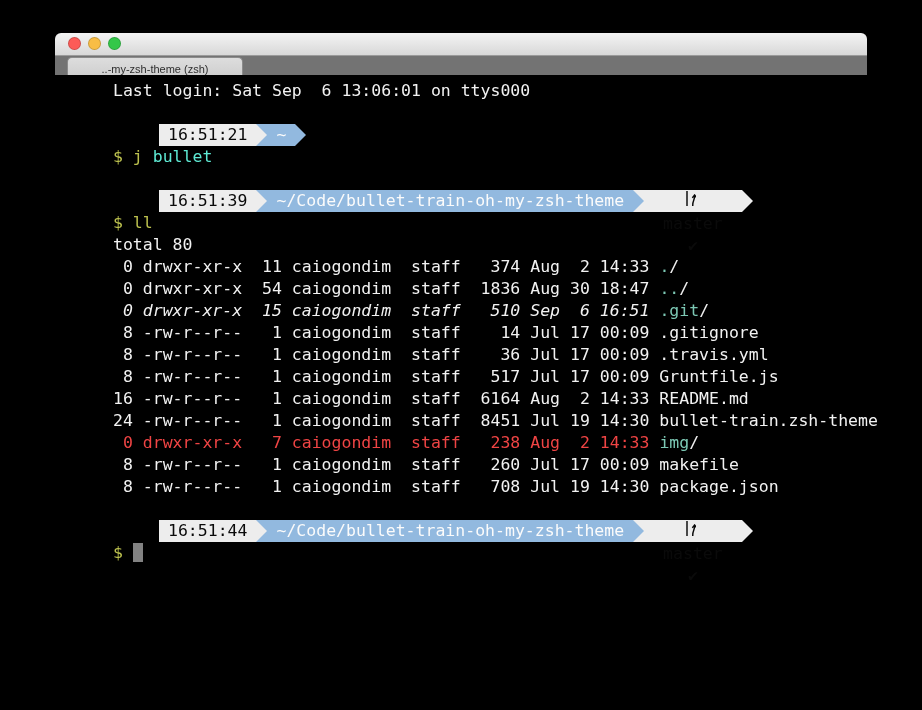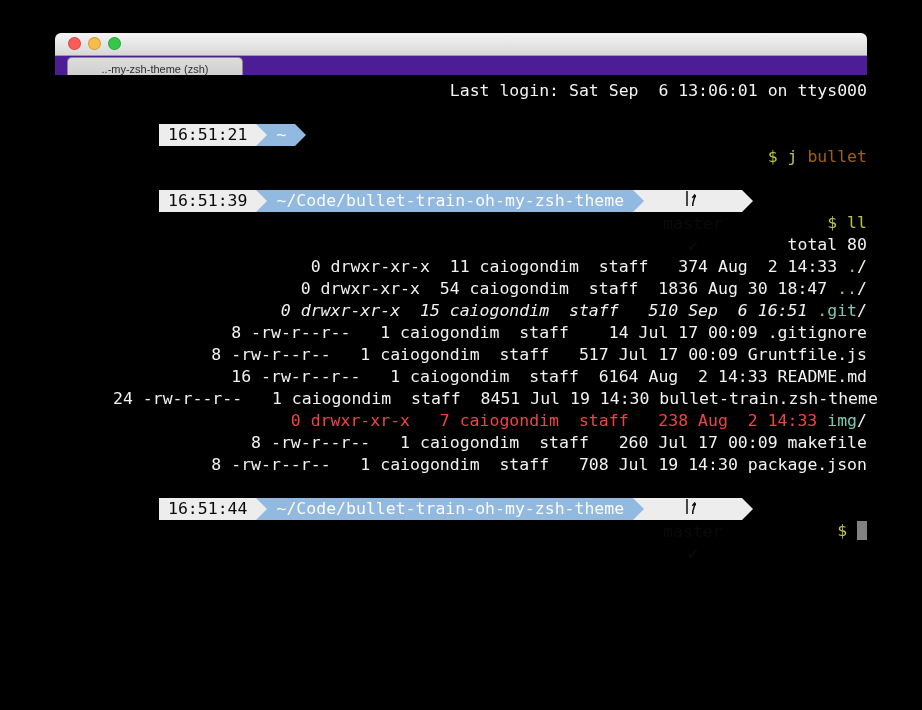--- a/index.html
+++ b/index.html
@@ -9,29 +9,29 @@
   .titlebar{height:22px;border-radius:6px 6px 0 0;
             background:linear-gradient(#F4F4F4,#D8D8D8);
             border-bottom:1px solid #9A9A9A;position:relative;}
   .lights{position:absolute;left:13px;top:4px;display:flex;gap:7px;}
   .light{width:13px;height:13px;border-radius:50%;box-sizing:border-box;border:1px solid rgba(0,0,0,.18);}
   .light.red{background:#FC5B57;}
   .light.yellow{background:#F8BD45;}
   .light.green{background:#34C749;}
   .title{text-align:center;line-height:22px;font:13px "Liberation Sans",sans-serif;
          color:#3F3F3F;white-space:nowrap;overflow:hidden;}
-  .tabbar{height:20px;background:#4c1d95;border-bottom:1px solid #7A7A7A;position:relative;}
+  .tabbar{height:20px;background:#737373;border-bottom:1px solid #7A7A7A;position:relative;}
   .tab{position:absolute;left:12px;top:1px;width:176px;height:19px;box-sizing:border-box;
        background:linear-gradient(#DDDDDD,#CFCFCF);border:1px solid #8B8B8B;border-bottom:none;
        border-radius:5px 5px 0 0;text-align:center;}
   .tab-label{font:11px "Liberation Sans",sans-serif;color:#2E2E2E;line-height:17px;}
   .terminal{position:absolute;left:55px;top:75px;width:812px;height:635px;box-sizing:border-box;
             background:var(--terminal-bg,#000);padding:5px 0 0 58px;
             font-size:16.5px;}
-  .line{height:22px;line-height:22px;white-space:pre;text-align:right;}
+  .line{height:22px;line-height:22px;white-space:pre;}
   .prompt-line{display:flex;align-items:stretch;padding-left:46px;}
   .seg-body{display:inline-block;padding:0 9px;height:22px;line-height:22px;white-space:pre;}
   .git-body{display:inline-flex;align-items:center;flex-direction:column;}
   .arrow-wrap{display:inline-block;width:11px;height:22px;overflow:hidden;}
   .arrow-tri{display:block;width:0;height:0;
              border-top:11px solid transparent;border-bottom:11px solid transparent;
              border-left:11px solid #fff;}
   .cursor{display:inline-block;width:10px;height:19px;background:var(--cursor-gray,#828282);
           vertical-align:text-bottom;}
   .branch-svg{margin-right:5px;display:inline-block;}
@@ -51,35 +51,36 @@
     <div class="tab">
       <span class="tab-label">..-my-zsh-theme (zsh)</span>
     </div>
   </div>
 </div>
 
 <div class="terminal" id="terminal">
     <div class="line"><span style="color: rgb(242, 242, 242);">Last login: Sat Sep  6 13:06:01 on ttys000</span></div>
     <div class="line">&nbsp;</div>
     <div class="line prompt-line"><span class="seg-body" style="background: rgb(237, 237, 237); color: rgb(10, 10, 10);">16:51:21</span><span class="arrow-wrap" style="background: rgb(146, 185, 223);"><span class="arrow-tri" style="border-left-color: rgb(237, 237, 237);"></span></span><span class="seg-body" style="background: rgb(146, 185, 223); color: rgb(251, 251, 251);">~</span><span class="arrow-wrap" style="background: transparent;"><span class="arrow-tri" style="border-left-color: rgb(146, 185, 223);"></span></span></div>
-    <div class="line"><span style="color: rgb(188, 193, 78);">$ j</span><span style="color: #a16207;"> bullet</span></div>
+    <div class="line"><span style="color: rgb(188, 193, 78);">$ j</span><span style="color: #5eead4;"> bullet</span></div>
     <div class="line">&nbsp;</div>
     <div class="line prompt-line"><span class="seg-body" style="background: rgb(237, 237, 237); color: rgb(10, 10, 10);">16:51:39</span><span class="arrow-wrap" style="background: rgb(146, 185, 223);"><span class="arrow-tri" style="border-left-color: rgb(237, 237, 237);"></span></span><span class="seg-body" style="background: rgb(146, 185, 223); color: rgb(251, 251, 251);">~/Code/bullet-train-oh-my-zsh-theme</span><span class="arrow-wrap" style="background: rgb(237, 237, 237);"><span class="arrow-tri" style="border-left-color: rgb(146, 185, 223);"></span></span><span class="seg-body git-body" style="background: rgb(237, 237, 237); color: rgb(10, 10, 10);"><span class="branch-svg"><svg width="12" height="17" viewBox="0 0 14 18">
             <g stroke="#0A0A0A" stroke-width="1.7" fill="none" stroke-linecap="square">
               <path d="M3.5 1.2 V16.8"></path>
               <path d="M10.2 16.8 C10.2 11.5 12.4 10.8 12.4 6.2"></path>
               <path d="M12.4 5 l-2.1 2.6 M12.4 5 l2 2.6"></path>
             </g>
           </svg></span><span> master </span><span>✔</span></span><span class="arrow-wrap" style="background: transparent;"><span class="arrow-tri" style="border-left-color: rgb(237, 237, 237);"></span></span></div>
     <div class="line"><span style="color: rgb(188, 193, 78);">$ ll</span></div>
     <div class="line"><span style="color: rgb(242, 242, 242);">total 80</span></div>
     <div class="line"><span style="color: rgb(242, 242, 242);"> 0 drwxr-xr-x  11 caiogondim  staff   374 Aug  2 14:33 </span><span style="color: rgb(124, 200, 180);">.</span><span style="color: rgb(242, 242, 242);">/</span></div>
     <div class="line"><span style="color: rgb(242, 242, 242);"> 0 drwxr-xr-x  54 caiogondim  staff  1836 Aug 30 18:47 </span><span style="color: rgb(124, 200, 180);">..</span><span style="color: rgb(242, 242, 242);">/</span></div>
     <div class="line"><span style="color: rgb(242, 242, 242); font-style: italic;"> 0 drwxr-xr-x  15 caiogondim  staff   510 Sep  6 16:51 </span><span style="color: rgb(124, 200, 180);">.git</span><span style="color: rgb(242, 242, 242);">/</span></div>
     <div class="line"><span style="color: rgb(242, 242, 242);"> 8 -rw-r--r--   1 caiogondim  staff    14 Jul 17 00:09 .gitignore</span></div>
+    <div class="line"><span style="color: rgb(242, 242, 242);"> 8 -rw-r--r--   1 caiogondim  staff    36 Jul 17 00:09 .travis.yml</span></div>
     <div class="line"><span style="color: rgb(242, 242, 242);"> 8 -rw-r--r--   1 caiogondim  staff   517 Jul 17 00:09 Gruntfile.js</span></div>
     <div class="line"><span style="color: rgb(242, 242, 242);">16 -rw-r--r--   1 caiogondim  staff  6164 Aug  2 14:33 README.md</span></div>
     <div class="line"><span style="color: rgb(242, 242, 242);">24 -rw-r--r--   1 caiogondim  staff  8451 Jul 19 14:30 bullet-train.zsh-theme</span></div>
     <div class="line"><span style="color: #ef4444;"> 0 drwxr-xr-x   7 caiogondim  staff   238 Aug  2 14:33 </span><span style="color: rgb(124, 200, 180);">img</span><span style="color: rgb(242, 242, 242);">/</span></div>
     <div class="line"><span style="color: rgb(242, 242, 242);"> 8 -rw-r--r--   1 caiogondim  staff   260 Jul 17 00:09 makefile</span></div>
     <div class="line"><span style="color: rgb(242, 242, 242);"> 8 -rw-r--r--   1 caiogondim  staff   708 Jul 19 14:30 package.json</span></div>
     <div class="line">&nbsp;</div>
     <div class="line prompt-line"><span class="seg-body" style="background: rgb(237, 237, 237); color: rgb(10, 10, 10);">16:51:44</span><span class="arrow-wrap" style="background: rgb(146, 185, 223);"><span class="arrow-tri" style="border-left-color: rgb(237, 237, 237);"></span></span><span class="seg-body" style="background: rgb(146, 185, 223); color: rgb(251, 251, 251);">~/Code/bullet-train-oh-my-zsh-theme</span><span class="arrow-wrap" style="background: rgb(237, 237, 237);"><span class="arrow-tri" style="border-left-color: rgb(146, 185, 223);"></span></span><span class="seg-body git-body" style="background: rgb(237, 237, 237); color: rgb(10, 10, 10);"><span class="branch-svg"><svg width="12" height="17" viewBox="0 0 14 18">
             <g stroke="#0A0A0A" stroke-width="1.7" fill="none" stroke-linecap="square">
               <path d="M3.5 1.2 V16.8"></path>

